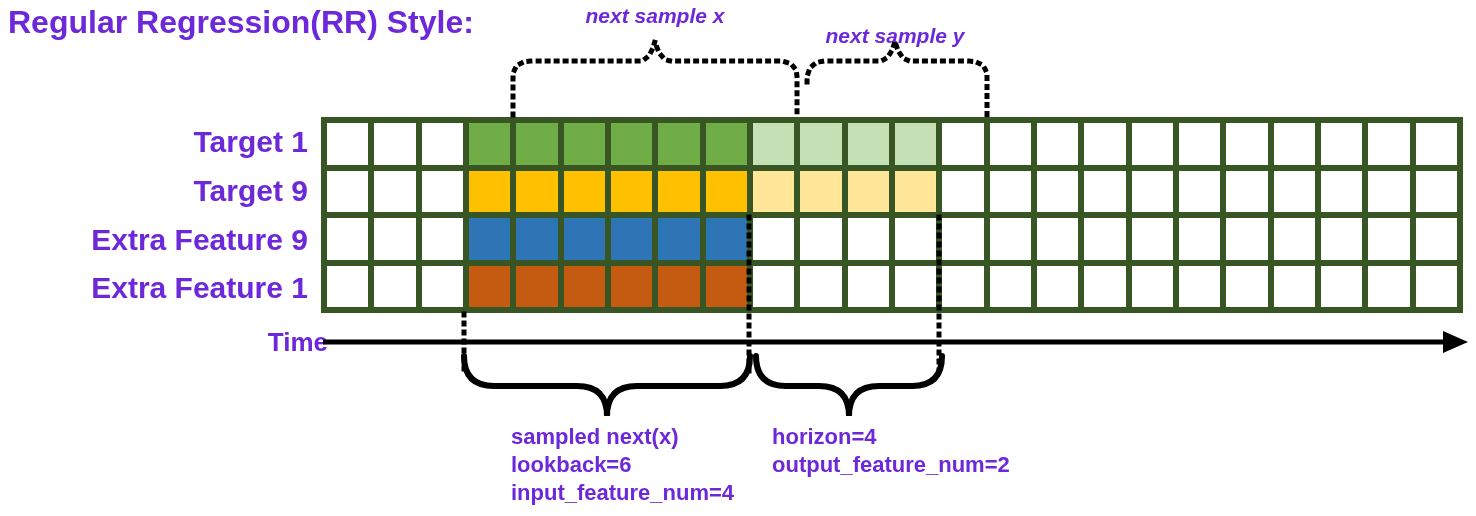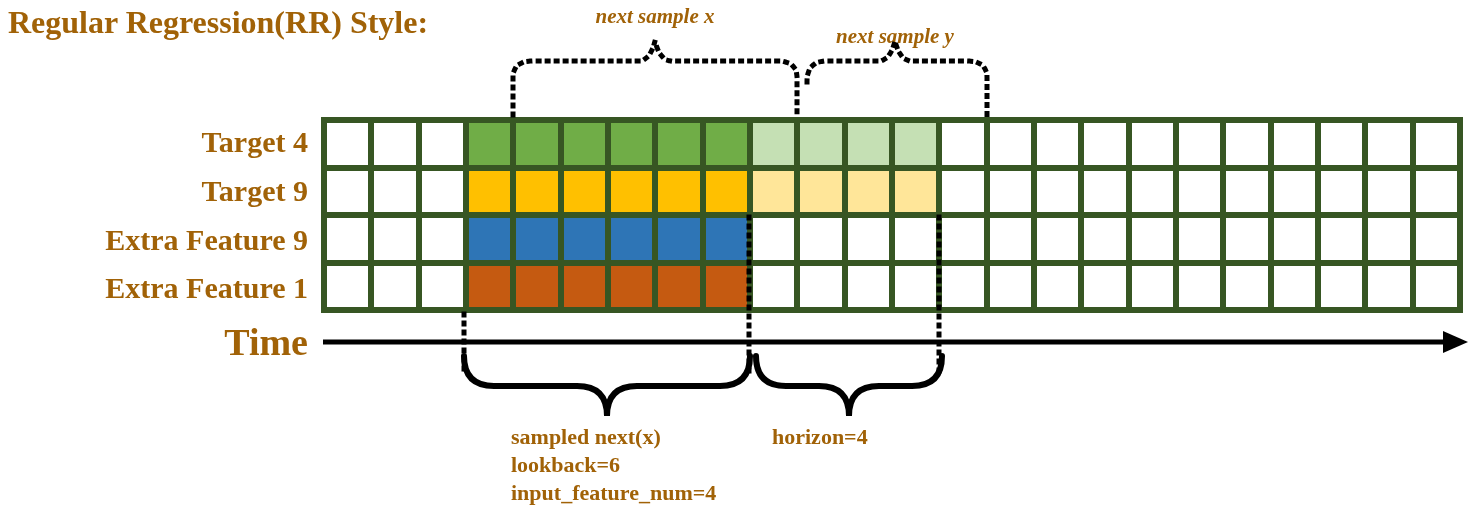--- a/index.html
+++ b/index.html
@@ -1,37 +1,37 @@
 <!DOCTYPE html>
 <html><head>
 <meta charset="utf-8">
 <style>
   html,body{margin:0;padding:0;background:#ffffff;}
   #canvas{
     position:relative;width:1476px;height:516px;background:#ffffff;overflow:hidden;
-    font-family:Liberation Serif, serif;color:#a16207;
+    font-family:Liberation Sans, sans-serif;color:#6d28d9;
   }
   .title{
     position:absolute;left:8px;top:4px;font-size:32px;font-weight:bold;white-space:nowrap;
   }
   .brace-label{
     position:absolute;top:4px;width:260px;text-align:center;
     font-size:21px;font-weight:bold;font-style:italic;white-space:nowrap;
   }
   .brace-label.x{left:525px;}
   .brace-label.y{left:765px;margin-top:20px;}
   .row-label{
     position:absolute;left:0;width:308px;height:49px;
     display:flex;align-items:center;justify-content:flex-end;
     font-size:30px;font-weight:bold;white-space:nowrap;
   }
   .time-label{
     position:absolute;left:0;top:327px;width:308px;height:30px;
     display:flex;align-items:center;justify-content:flex-end;
-    font-size:38px;font-weight:bold;
+    font-size:26px;font-weight:bold;padding-left:20px;
   }
   .grid{
     position:absolute;left:321px;top:117px;width:1142px;height:196px;
     box-sizing:border-box;background:#375623;padding:6px;
     display:grid;grid-template-columns:repeat(24,1fr);grid-template-rows:repeat(4,1fr);gap:6px;
   }
   .cell{background:#ffffff;}
   .overlay{position:absolute;left:0;top:0;width:1476px;height:516px;pointer-events:none;}
   .anno{
     position:absolute;top:423px;font-size:22px;font-weight:bold;line-height:28px;white-space:nowrap;
@@ -42,21 +42,21 @@
 </head>
 <body>
 
 <div id="canvas">
 
   <div class="title">Regular Regression(RR) Style:</div>
 
   <div class="brace-label x">next sample x</div>
   <div class="brace-label y">next sample y</div>
 
-  <div class="row-label" style="top:117px">Target 4</div>
+  <div class="row-label" style="top:117px">Target 1</div>
   <div class="row-label" style="top:166px">Target 9</div>
   <div class="row-label" style="top:215px">Extra Feature 9</div>
   <div class="row-label" style="top:263px">Extra Feature 1</div>
 
   <div class="grid">
       <div class="cell" style="background: rgb(255, 255, 255);"></div>
       <div class="cell" style="background: rgb(255, 255, 255);"></div>
       <div class="cell" style="background: rgb(255, 255, 255);"></div>
       <div class="cell" style="background: rgb(112, 173, 71);"></div>
       <div class="cell" style="background: rgb(112, 173, 71);"></div>
@@ -174,15 +174,16 @@
   </svg>
 
   <div class="anno input">
     <div>sampled next(x)</div>
     <div>lookback=6</div>
     <div>input_feature_num=4</div>
   </div>
 
   <div class="anno output">
     <div>horizon=4</div>
+    <div>output_feature_num=2</div>
   </div>
 
 </div>
 
 </body></html>

